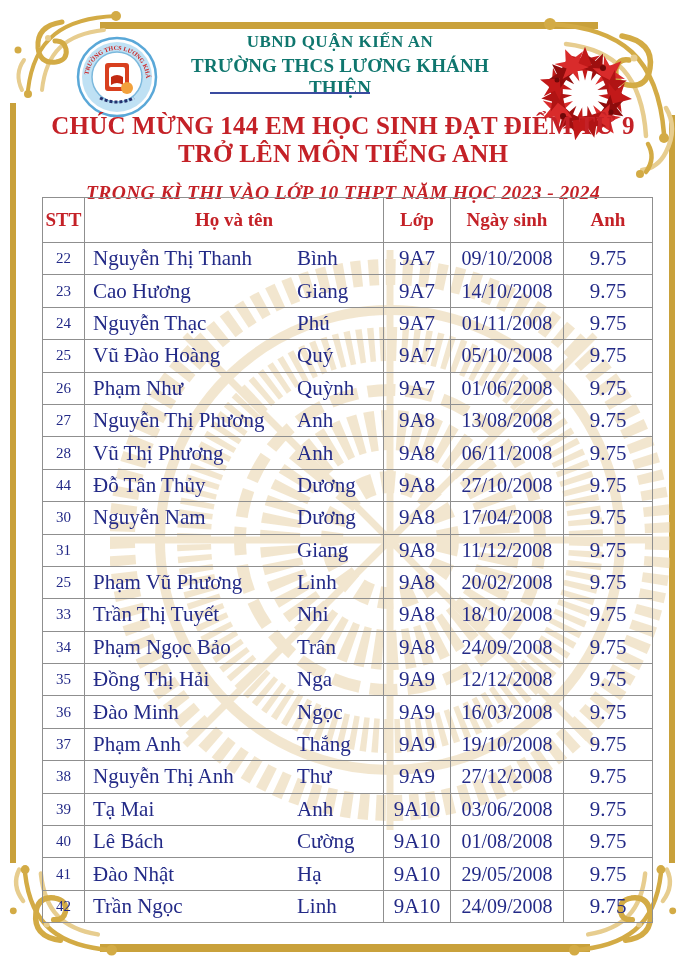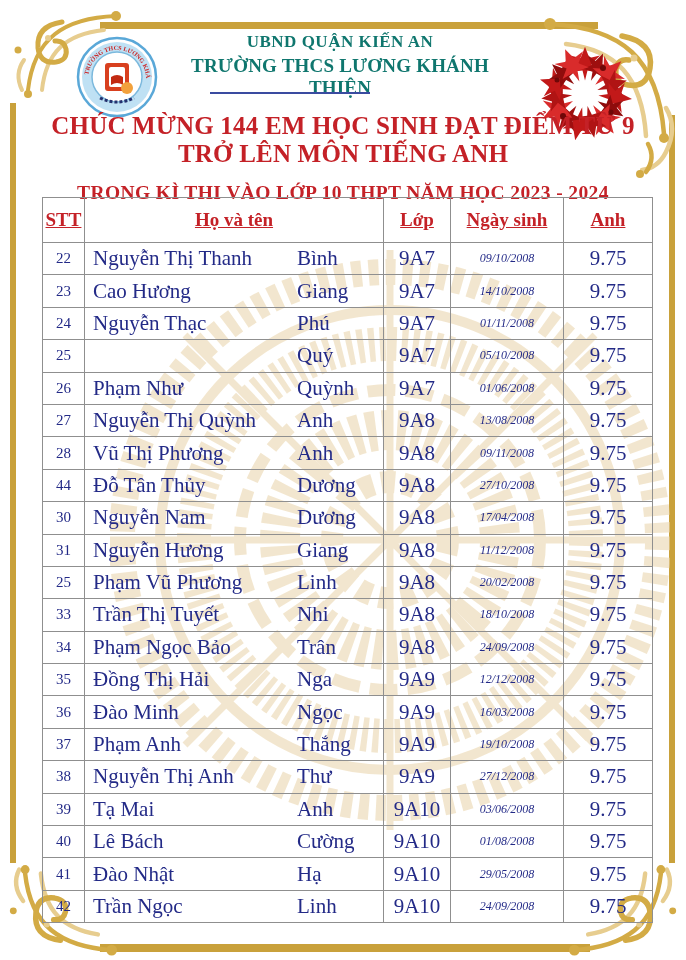--- a/index.html
+++ b/index.html
@@ -24,39 +24,39 @@
   
   .org-block{position:absolute;left:160px;top:32px;width:360px;text-align:center;color:#0f766e;}
   .org-line1{font-size:17px;font-weight:bold;letter-spacing:.5px;}
   .org-line2{font-size:19px;font-weight:bold;margin-top:3px;letter-spacing:.2px;}
   .org-underline{position:absolute;left:210px;top:92px;width:160px;height:2px;background:#3a4ba0;}
   .logo{position:absolute;left:76px;top:36px;}
   .wreath{position:absolute;left:531px;top:44px;}
   
   .title-block{position:absolute;left:30px;top:112px;width:626px;text-align:center;color:#c42127;font-weight:bold;}
   .title-line1{font-size:25px;letter-spacing:.2px;}
-  .title-line2{font-size:19.5px;margin-top:14px;letter-spacing:.4px;}
+  .title-line2{font-size:19.5px;margin-top:14px;letter-spacing:.4px;font-style:italic;}
   
   .tbl{
     position:absolute;left:42px;top:197px;width:610px;
     border-top:1px solid #8f8f8f;border-left:1px solid #8f8f8f;
   }
   .trow{display:grid;grid-template-columns:42px 299px 67px 113px 89px;}
   .tcell{
     border-right:1px solid #8f8f8f;border-bottom:1px solid #8f8f8f;
     display:flex;align-items:center;justify-content:center;
     overflow:hidden;white-space:nowrap;box-sizing:border-box;
   }
-  .thead-row .tcell{height:45px;color:#c42127;font-weight:bold;font-size:19px;text-decoration:underline;}
+  .thead-row .tcell{height:45px;color:#c42127;font-weight:bold;font-size:19px;}
   .data-row .tcell{height:32.4px;color:#232a87;}
   .cell-stt{font-size:15px;}
   .cell-name{justify-content:flex-start;padding-left:8px;position:relative;font-size:21px;}
   .cell-name .given{position:absolute;left:212px;}
   .cell-class{font-size:21px;}
-  .cell-dob{font-size:12px;font-style:italic;}
+  .cell-dob{font-size:20px;}
   .cell-score{font-size:21px;}
 </style>
 </head>
 <body>
 
 <div class="bar bar-top"></div>
 <div class="bar bar-bottom"></div>
 <div class="bar bar-left"></div>
 <div class="bar bar-right"></div>
 
@@ -220,54 +220,55 @@
           <span>Nguyễn Thạc</span>
           <span class="given">Phú</span>
         </div>
         <div class="tcell cell-class">9A7</div>
         <div class="tcell cell-dob">01/11/2008</div>
         <div class="tcell cell-score">9.75</div>
       </div>
       <div class="trow data-row">
         <div class="tcell cell-stt">25</div>
         <div class="tcell cell-name">
+          <span>Vũ Đào Hoàng</span>
           <span class="given">Quý</span>
         </div>
         <div class="tcell cell-class">9A7</div>
         <div class="tcell cell-dob">05/10/2008</div>
         <div class="tcell cell-score">9.75</div>
       </div>
       <div class="trow data-row">
         <div class="tcell cell-stt">26</div>
         <div class="tcell cell-name">
           <span>Phạm Như</span>
           <span class="given">Quỳnh</span>
         </div>
         <div class="tcell cell-class">9A7</div>
         <div class="tcell cell-dob">01/06/2008</div>
         <div class="tcell cell-score">9.75</div>
       </div>
       <div class="trow data-row">
         <div class="tcell cell-stt">27</div>
         <div class="tcell cell-name">
-          <span>Nguyễn Thị Quỳnh</span>
+          <span>Nguyễn Thị Phương</span>
           <span class="given">Anh</span>
         </div>
         <div class="tcell cell-class">9A8</div>
         <div class="tcell cell-dob">13/08/2008</div>
         <div class="tcell cell-score">9.75</div>
       </div>
       <div class="trow data-row">
         <div class="tcell cell-stt">28</div>
         <div class="tcell cell-name">
           <span>Vũ Thị Phương</span>
           <span class="given">Anh</span>
         </div>
         <div class="tcell cell-class">9A8</div>
-        <div class="tcell cell-dob">09/11/2008</div>
+        <div class="tcell cell-dob">06/11/2008</div>
         <div class="tcell cell-score">9.75</div>
       </div>
       <div class="trow data-row">
         <div class="tcell cell-stt">44</div>
         <div class="tcell cell-name">
           <span>Đỗ Tân Thủy</span>
           <span class="given">Dương</span>
         </div>
         <div class="tcell cell-class">9A8</div>
         <div class="tcell cell-dob">27/10/2008</div>
@@ -279,21 +280,20 @@
           <span>Nguyễn Nam</span>
           <span class="given">Dương</span>
         </div>
         <div class="tcell cell-class">9A8</div>
         <div class="tcell cell-dob">17/04/2008</div>
         <div class="tcell cell-score">9.75</div>
       </div>
       <div class="trow data-row">
         <div class="tcell cell-stt">31</div>
         <div class="tcell cell-name">
-          <span>Nguyễn Hương</span>
           <span class="given">Giang</span>
         </div>
         <div class="tcell cell-class">9A8</div>
         <div class="tcell cell-dob">11/12/2008</div>
         <div class="tcell cell-score">9.75</div>
       </div>
       <div class="trow data-row">
         <div class="tcell cell-stt">25</div>
         <div class="tcell cell-name">
           <span>Phạm Vũ Phương</span>

